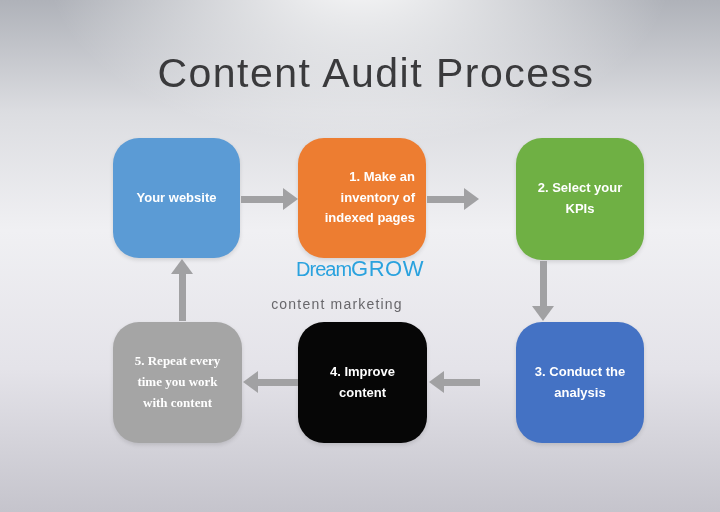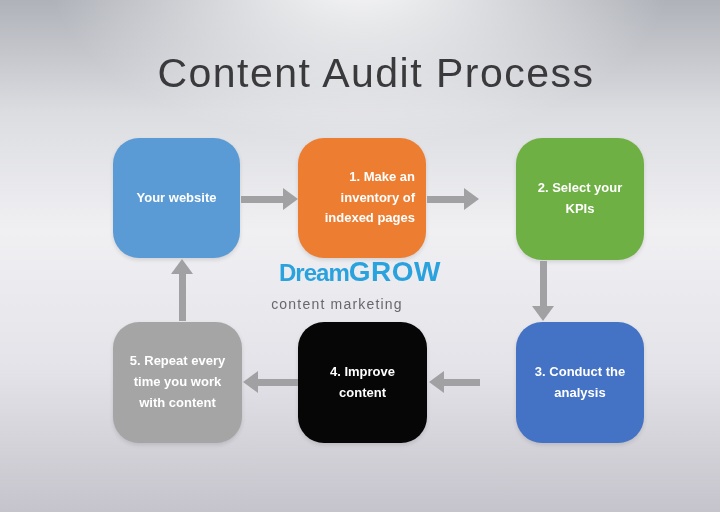--- a/index.html
+++ b/index.html
@@ -40,22 +40,22 @@
   .ar1{left:241px;top:188px;width:57px;height:22px;}   .ar1 .stem{width:44px;}
   .ar2{left:427px;top:188px;width:52px;height:22px;}   .ar2 .stem{width:39px;}
   .ar3{left:532px;top:261px;width:22px;height:60px;}   .ar3 .stem{height:47px;}
   .ar4{left:429px;top:371px;width:51px;height:22px;}   .ar4 .stem{width:38px;}
   .ar5{left:243px;top:371px;width:55px;height:22px;}   .ar5 .stem{width:42px;}
   .ar6{left:171px;top:259px;width:22px;height:62px;}   .ar6 .stem{height:49px;}
   .logo{
     position:absolute;left:0;top:258px;width:720px;text-align:center;color:var(--logo,#2aa2de);
     line-height:1;user-select:none;
   }
-  .logo .dream{font-size:24px;font-weight:700;letter-spacing:-1px;}
-  .logo .grow{font-size:28px;font-weight:700;letter-spacing:0.5px;}
+  .logo .dream{font-size:20px;font-weight:400;letter-spacing:-1px;}
+  .logo .grow{font-size:22px;font-weight:400;letter-spacing:0.5px;}
   .tagline{
     position:absolute;left:0;top:296px;width:674px;text-align:center;
     font-size:14px;letter-spacing:1.2px;color:#68676b;
   }
 </style>
 </head>
 <body>
 
 <div class="stage">
 
@@ -69,21 +69,21 @@
   </div>
   <div class="node node-c" style="background: rgb(111, 176, 68); color: rgb(255, 255, 255);">
     <span>2. Select your KPIs</span>
   </div>
   <div class="node node-d" style="background: rgb(68, 114, 196); color: rgb(255, 255, 255); margin-left: 36px;">
     <span>3. Conduct the analysis</span>
   </div>
   <div class="node node-e" style="background: rgb(6, 6, 6); color: rgb(255, 255, 255);">
     <span>4. Improve content</span>
   </div>
-  <div class="node node-f" style="background: rgb(165, 165, 165); color: rgb(255, 255, 255);">
+  <div class="node node-f" style="background: rgb(165, 165, 165); color: rgb(255, 255, 255); font-family: Liberation Serif, serif;">
     <span>5. Repeat every time you work with content</span>
   </div>
 
   <div class="arrow arrow-right ar1">
       <div class="stem"></div>
       <div class="head"></div>
     </div>
   <div class="arrow arrow-right ar2">
       <div class="stem"></div>
       <div class="head"></div>

